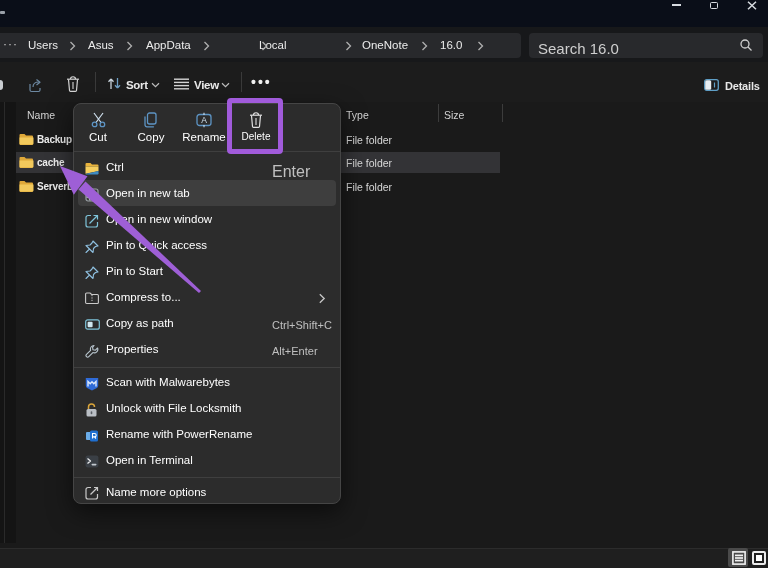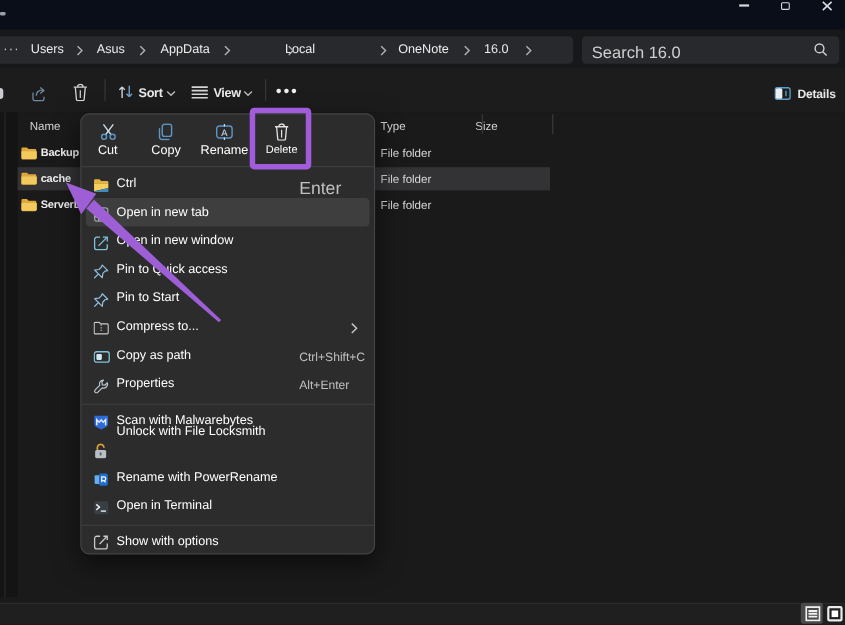--- a/index.html
+++ b/index.html
@@ -108,21 +108,21 @@
 <div class="abs" style="left:725px;top:80px;color:#e8e8e8;font-size:11px;font-weight:bold;letter-spacing:-0.2px;">Details</div>
 
 <div class="abs" style="left:0;top:102px;width:768px;height:446px;background:#1a1a1a;"></div>
 <div class="abs" style="left:0;top:102px;width:16px;height:441px;background:#141414;"></div>
 <div class="abs" style="left:4px;top:102px;width:1px;height:441px;background:#2a2a2a;"></div>
 
 <div class="abs" style="left:16px;top:152px;width:484px;height:21px;background:#333336;"></div>
 
 <div class="abs" style="left:27px;top:109px;color:#d2d2d2;font-size:10.5px;">Name</div>
 <div class="abs" style="left:346px;top:109px;color:#d2d2d2;font-size:10.5px;">Type</div>
-<div class="abs" style="left:432px;top:109px;color:#d2d2d2;font-size:10.5px;">Size</div>
+<div class="abs" style="left:444px;top:109px;color:#d2d2d2;font-size:10.5px;">Size</div>
 <div class="abs" style="left:438px;top:104px;width:1px;height:18px;background:#3c3c3c;"></div>
 <div class="abs" style="left:502px;top:104px;width:1px;height:18px;background:#3c3c3c;"></div>
 
 <svg class="abs" style="left:19px;top:133px;" width="15" height="13" viewBox="0 0 15 13">
     <path d="M0.5 2 a1 1 0 0 1 1-1 h4 l1.5 1.5 h6 a1 1 0 0 1 1 1 v7.5 a1 1 0 0 1 -1 1 h-11.5 a1 1 0 0 1 -1-1 z" fill="#dfa839"></path>
     <path d="M0.5 4.5 h14 v6 a1 1 0 0 1 -1 1 h-12 a1 1 0 0 1 -1-1 z" fill="#f2c95c"></path>
   </svg>
 <div class="abs" style="left:37px;top:134px;color:#ececec;font-size:10px;letter-spacing:-0.2px;font-weight:bold;">Backup</div>
 <svg class="abs" style="left:19px;top:156px;" width="15" height="13" viewBox="0 0 15 13">
     <path d="M0.5 2 a1 1 0 0 1 1-1 h4 l1.5 1.5 h6 a1 1 0 0 1 1 1 v7.5 a1 1 0 0 1 -1 1 h-11.5 a1 1 0 0 1 -1-1 z" fill="#dfa839"></path>
@@ -258,21 +258,21 @@
       <path d="M0.8 1 h12.4 v7.5 a3 3 0 0 1 -1.3 2.5 L7 13.5 2.1 11 A3 3 0 0 1 0.8 8.5 z" fill="#2f6bd8"></path>
       <path d="M3 9.5 V4.5 L5.2 6.8 7 4.8 8.8 6.8 11 4.5 V9.5" fill="none" stroke="#dce8fa" stroke-width="1.4"></path>
     </svg>
   <div style="position:absolute;left:33px;top:220px;">Scan with Malwarebytes</div>
 
   <svg style="position:absolute;left:12px;top:247px;" width="13" height="14" viewBox="0 0 13 14">
       <path d="M3.5 6 V4 a3 3 0 0 1 6 0" fill="none" stroke="#d9a43a" stroke-width="1.5"></path>
       <rect x="1.5" y="6" width="10" height="7.5" rx="1.5" fill="#b9bec4"></rect>
       <rect x="5.7" y="8.2" width="1.6" height="3" rx="0.8" fill="#5a5f66"></rect>
     </svg>
-  <div style="position:absolute;left:33px;top:230px;">Unlock with File Locksmith</div>
+  <div style="position:absolute;left:33px;top:246px;">Unlock with File Locksmith</div>
 
   <svg style="position:absolute;left:12px;top:273px;" width="14" height="14" viewBox="0 0 14 14">
       <rect x="1" y="3" width="5" height="8" rx="1" fill="#6aace8"></rect>
       <rect x="5" y="1.5" width="8" height="11" rx="1.5" fill="#1f6fd0"></rect>
       <path d="M7.5 9.5 V4.5 h2 a1.7 1.7 0 0 1 0 3.4 h-2 M9.5 7.9 11 9.5" fill="none" stroke="#ffffff" stroke-width="1.1"></path>
     </svg>
   <div style="position:absolute;left:33px;top:272px;">Rename with PowerRename</div>
 
   <svg style="position:absolute;left:12px;top:299px;" width="14" height="13" viewBox="0 0 14 13">
       <rect x="0.6" y="0.6" width="12.8" height="11.8" rx="2" fill="#3a3f45"></rect>
@@ -281,21 +281,21 @@
     </svg>
   <div style="position:absolute;left:33px;top:298px;">Open in Terminal</div>
 
   <div style="position:absolute;left:1px;top:321px;width:266px;height:1px;background:#3f3f3f;"></div>
 
   <svg style="position:absolute;left:12px;top:330px;" width="14" height="14" viewBox="0 0 14 14">
       <path d="M6 1.5 H3 a2 2 0 0 0 -2 2 V11 a2 2 0 0 0 2 2 h7.5 a2 2 0 0 0 2-2 V8" fill="none" stroke="#c9c9c9" stroke-width="1.2"></path>
       <path d="M5.5 8.5 L12 2" stroke="#c9c9c9" stroke-width="1.2"></path>
       <path d="M9 1.5 h3.5 V5" fill="none" stroke="#c9c9c9" stroke-width="1.2"></path>
     </svg>
-  <div style="position:absolute;left:33px;top:330px;">Show with options</div>
+  <div style="position:absolute;left:33px;top:330px;">Name more options</div>
 </div>
 
 <div class="abs" style="left:227px;top:98px;width:56px;height:56px;border:5px solid #a15bdb;border-radius:4px;"></div>
 
 <svg class="abs" style="left:0;top:0;pointer-events:none;" width="768" height="568" viewBox="0 0 768 568">
   <polygon points="60,166 87.5,176.2 73.8,194.8" fill="#9e5fd6"></polygon>
   <polygon points="85.5,181.5 78.5,189.5 199.0,293.0 201.0,291.0" fill="#9e5fd6"></polygon>
 </svg>
 
 </body></html>

